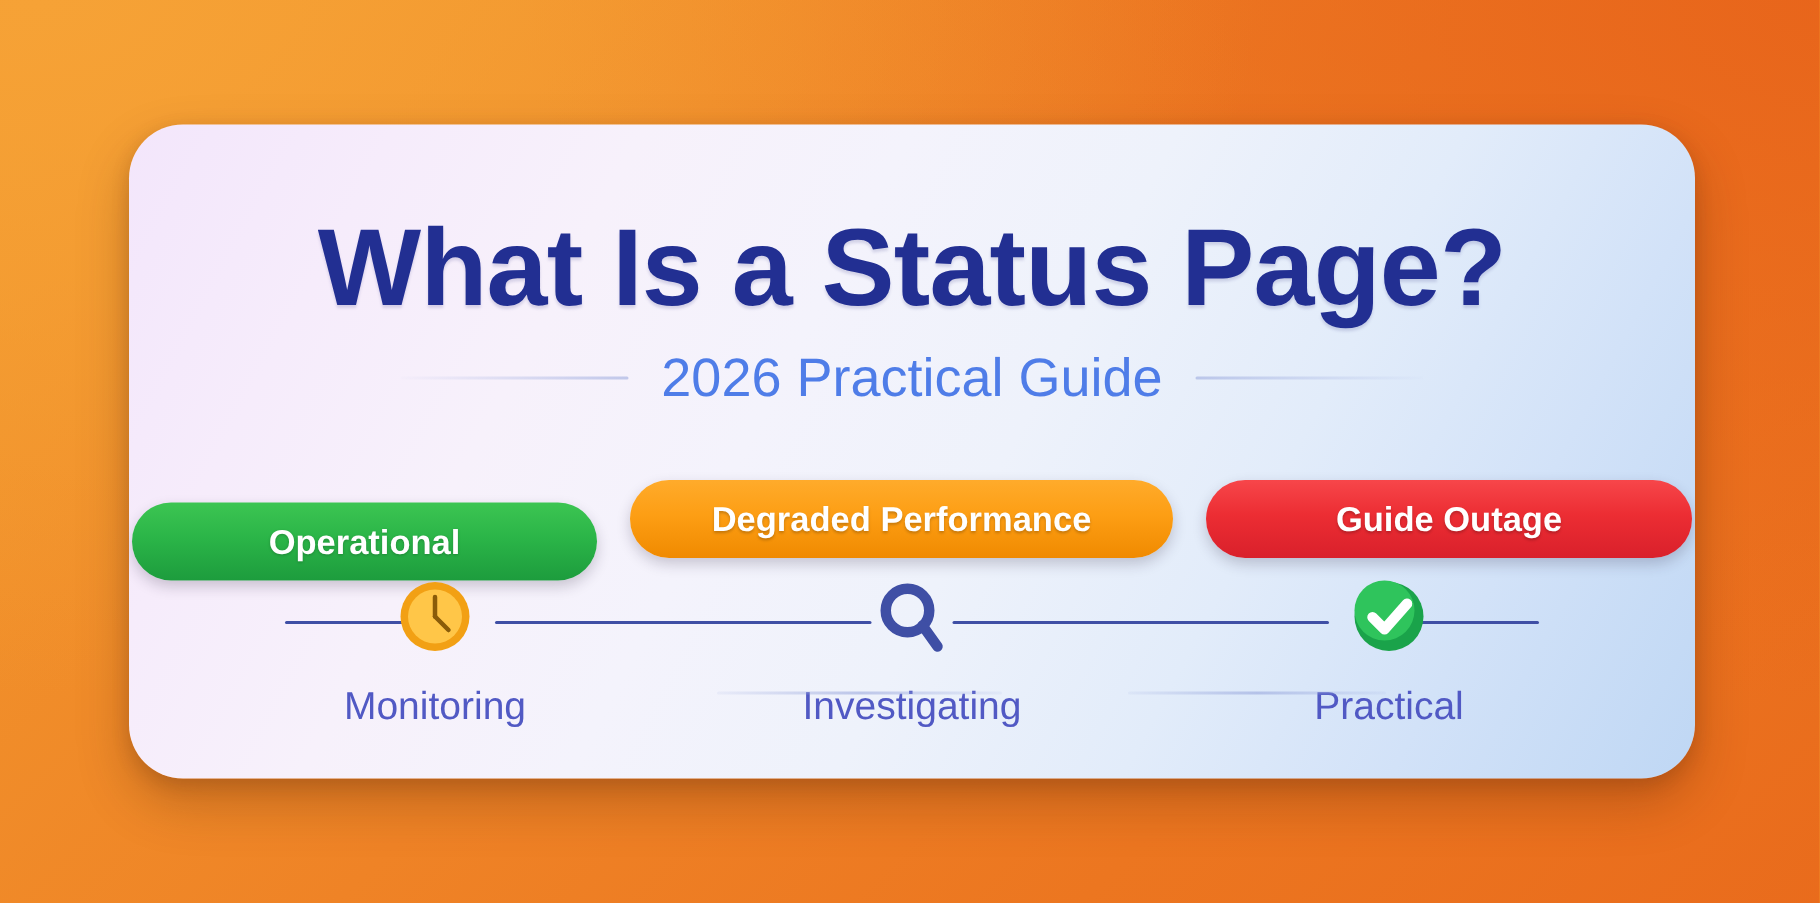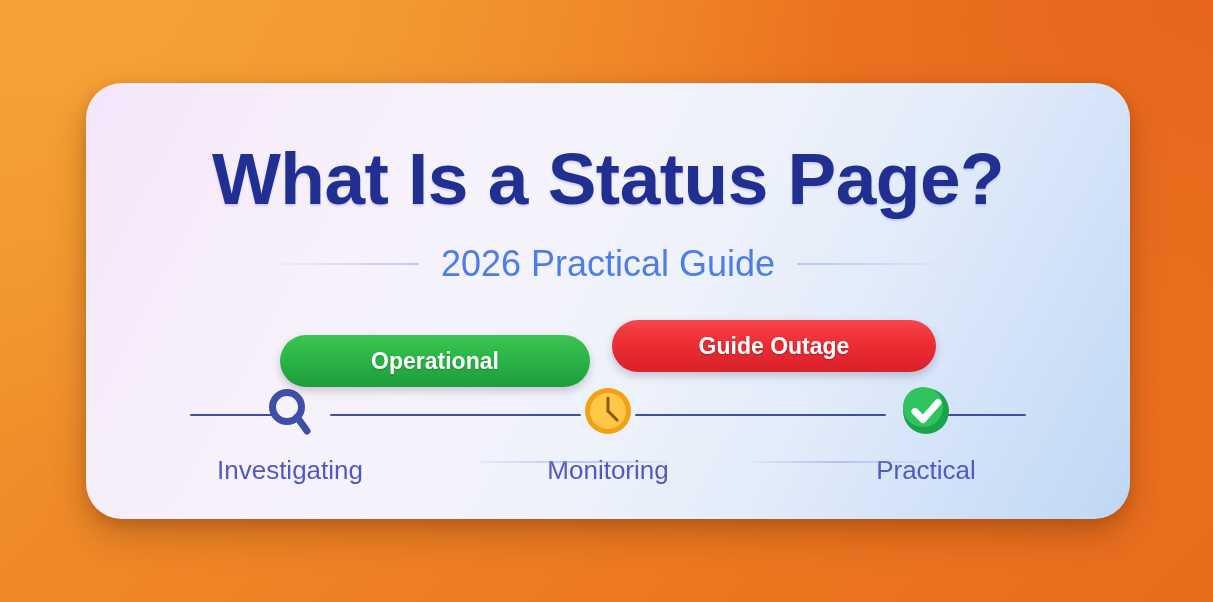--- a/index.html
+++ b/index.html
@@ -61,21 +61,21 @@
     letter-spacing: -0.5px;
     color: #222f92;
     text-shadow: 0 2px 2px rgba(60, 60, 140, 0.18);
     white-space: nowrap;
   }
 
   
   .subtitle-row {
     position: absolute;
     left: 0;
-    top: 160px;
+    top: 148px;
     width: 100%;
     display: flex;
     align-items: center;
     justify-content: center;
     gap: 22px;
   }
   .sub-rule {
     height: 2px;
     width: 152px;
     border-radius: 2px;
@@ -196,65 +196,68 @@
 
     <div class="subtitle-row">
       <div class="sub-rule left"></div>
       <div class="subtitle">2026 Practical Guide</div>
       <div class="sub-rule right"></div>
     </div>
 
     <div class="badges">
       <div class="badge green">
         <span>Operational</span>
+      </div>
+      <div class="badge orange">
+        <span>Degraded Performance</span>
       </div>
       <div class="badge red">
         <span>Guide Outage</span>
       </div>
     </div>
 
     <div class="timeline">
 
       <div class="tl-line-row">
         <div class="tl-seg edge"></div>
         <div class="tl-gap"></div>
         <div class="tl-seg mid"></div>
         <div class="tl-gap"></div>
         <div class="tl-seg mid"></div>
         <div class="tl-gap"></div>
         <div class="tl-seg edge"></div>
       </div>
 
       <div class="tl-steps">
-
-        <div class="tl-step">
-          <div class="tl-icon">
-            <svg width="52" height="54" viewBox="0 0 52 54">
-              <circle cx="23" cy="22" r="14.5" fill="none" stroke="#3f4fa5" stroke-width="7"></circle>
-              <line x1="33" y1="32" x2="43" y2="46" stroke="#3f4fa5" stroke-width="7" stroke-linecap="round"></line>
-            </svg>
-          </div>
-          <div class="tl-label">Investigating</div>
-        </div>
 
         <div class="tl-step">
           <div class="tl-icon">
             <svg width="52" height="54" viewBox="0 0 52 54">
               <circle cx="26" cy="26" r="23" fill="#f2a014"></circle>
               <circle cx="26" cy="26" r="18" fill="#ffc648"></circle>
               <line x1="26" y1="26" x2="26" y2="13" stroke="#8a5c09" stroke-width="3" stroke-linecap="round"></line>
               <line x1="26" y1="26" x2="35" y2="35" stroke="#8a5c09" stroke-width="3" stroke-linecap="round"></line>
             </svg>
           </div>
           <div class="tl-label">Monitoring</div>
         </div>
 
         <div class="tl-step">
           <div class="tl-icon">
             <svg width="52" height="54" viewBox="0 0 52 54">
+              <circle cx="23" cy="22" r="14.5" fill="none" stroke="#3f4fa5" stroke-width="7"></circle>
+              <line x1="33" y1="32" x2="43" y2="46" stroke="#3f4fa5" stroke-width="7" stroke-linecap="round"></line>
+            </svg>
+          </div>
+          <div class="tl-label">Investigating</div>
+        </div>
+
+        <div class="tl-step">
+          <div class="tl-icon">
+            <svg width="52" height="54" viewBox="0 0 52 54">
               <circle cx="26" cy="26" r="23" fill="#1aa34a"></circle>
               <circle cx="23" cy="22" r="20" fill="#2fc45c"></circle>
               <path d="M15 26.5 L23 34.5 L38 17.5" fill="none" stroke="#ffffff" stroke-width="7" stroke-linecap="round" stroke-linejoin="round"></path>
             </svg>
           </div>
           <div class="tl-label">Practical</div>
         </div>
 
       </div>
 

